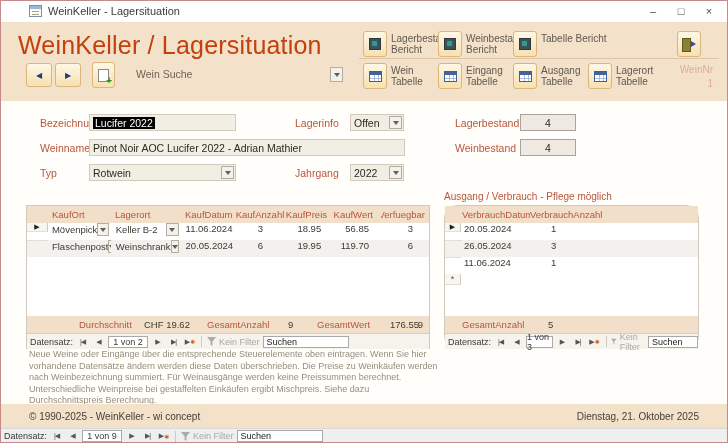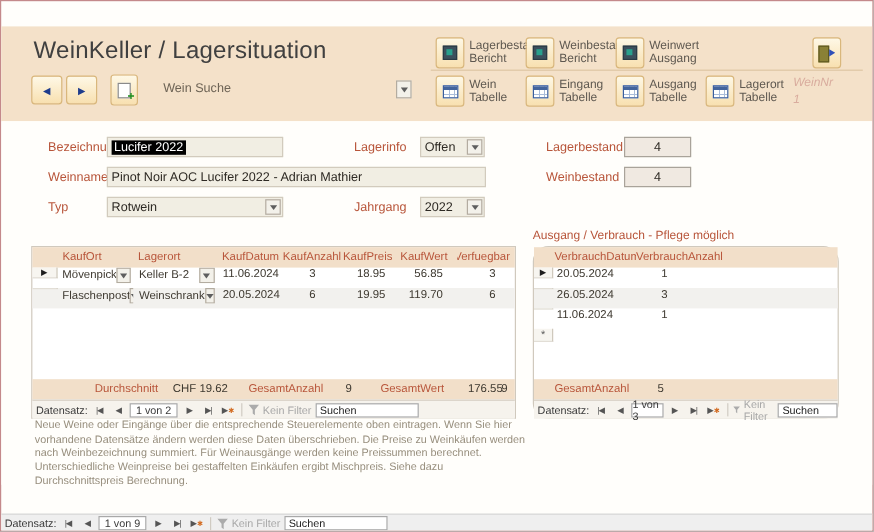--- a/index.html
+++ b/index.html
@@ -8,21 +8,21 @@
   
   .titlebar{position:absolute;left:0;top:0;right:0;height:21px;background:#FFFFFF;border-bottom:1px solid #D9A8A9;}
   .win-icon{position:absolute;left:28px;top:4px;width:13px;height:12px;border:1px solid #7B90AE;background:#FDFDF8;box-sizing:border-box;}
   .win-icon::before{content:'';position:absolute;left:0;top:0;right:0;height:3px;background:#9DB5D6;}
   .win-icon::after{content:'';position:absolute;left:2px;top:5px;width:7px;height:1px;background:#B0A080;box-shadow:0 3px 0 #B0A080;}
   .win-title{position:absolute;left:47px;top:4px;font-size:11px;color:#3C3C3C;}
   .win-controls{position:absolute;right:4px;top:0;display:flex;height:20px;}
   .win-ctl{width:28px;height:20px;display:flex;align-items:center;justify-content:center;font-size:11px;color:#4A4A4A;cursor:default;}
   
   .band{position:absolute;left:0;top:21px;right:0;height:79px;background:#F4E1C9;}
-  .page-title{position:absolute;left:27px;top:9px;font-size:20px;font-weight:400;color:#404040;letter-spacing:.2px;}
+  .page-title{position:absolute;left:17px;top:9px;font-size:25px;font-weight:400;color:#c2410c;letter-spacing:.2px;}
   .band-divider{position:absolute;left:358px;right:8px;top:36px;height:1px;background:#DEC6A4;}
   
   .cmdbtn{position:absolute;width:24px;height:26px;box-sizing:border-box;border:1px solid #D9B77C;border-radius:3px;
     background:linear-gradient(#FEF8E6,#F8E0B0);display:flex;align-items:center;justify-content:center;cursor:pointer;}
   .btnlabel{position:absolute;font-size:10px;line-height:11px;color:#5E5850;}
   .ic-report{width:12px;height:12px;background:#3C505C;border:1px solid #2A3A44;position:relative;box-sizing:border-box;}
   .ic-report::after{content:'';position:absolute;left:2px;top:2px;width:5px;height:5px;background:#2AA08C;}
   .ic-table{width:13px;height:11px;border:1px solid #3B5FA0;box-sizing:border-box;background-color:#fff;
     background-image:linear-gradient(#44659C 0 3px,transparent 3px),
       linear-gradient(to right,transparent 0 4px,#A9BCD9 4px 5px,transparent 5px 8px,#A9BCD9 8px 9px,transparent 9px),
@@ -30,21 +30,21 @@
   .ic-exit{width:14px;height:13px;position:relative;}
   .ic-exit::before{content:'';position:absolute;left:0;top:0;width:7px;height:12px;background:#8A8136;border:1px solid #5F5920;}
   .ic-exit::after{content:'';position:absolute;right:0;top:3px;width:0;height:0;
     border-top:3px solid transparent;border-bottom:3px solid transparent;border-left:5px solid #2F50B8;}
   .ic-newrec{width:11px;height:13px;background:#fff;border:1px solid #8A8A8A;position:relative;box-sizing:border-box;}
   .ic-newrec::after{content:'+';position:absolute;right:-4px;bottom:-5px;color:#1E8F1E;font-weight:bold;font-size:10px;}
   .navglyph{font-size:8px;color:#1E3C8C;}
   .chev{display:inline-block;width:0;height:0;border-left:3px solid transparent;border-right:3px solid transparent;border-top:4px solid #5E5E5E;}
   .combo-arrow{position:absolute;width:13px;height:15px;background:#F3F1EA;border:1px solid #B3ACA0;box-sizing:border-box;
     display:flex;align-items:center;justify-content:center;cursor:pointer;}
-  .weinnr{position:absolute;left:660px;top:42px;width:52px;font-size:10px;color:#D9AC9E;font-style:italic;}
+  .weinnr{position:absolute;left:660px;top:42px;width:52px;text-align:right;font-size:10px;color:#D9AC9E;}
   .weinnr .val{display:block;margin-top:3px;}
   
   .form-area{position:absolute;left:0;top:100px;right:0;height:303px;background:#FFFEFB;}
   .flabel{position:absolute;font-size:10.5px;color:#B8553A;padding-left:11px;}
   .input{position:absolute;height:17px;box-sizing:border-box;background:#F1EEE3;border:1px solid #D2CBBD;
     font-size:10.5px;color:#2E2A24;display:flex;align-items:center;padding:0 3px;}
   .sel-text{background:#000;color:#fff;padding:0 2px;}
   .combo .catext{flex:1;}
   .combo .ca{width:13px;height:13px;margin-right:-2px;background:#F3F1EA;border:1px solid #B3ACA0;box-sizing:border-box;
     display:flex;align-items:center;justify-content:center;cursor:pointer;}
@@ -79,39 +79,48 @@
   .notes{position:absolute;font-size:9px;line-height:11.6px;color:#978E7D;}
   
   .footerband{position:absolute;left:0;top:403px;right:0;height:24px;background:#F4E1C9;font-size:10px;color:#45403A;}
   .mainnav{position:absolute;left:0;top:427px;right:0;height:15px;background:#EFEFEF;border-top:1px solid #D8D8D8;}
 </style>
 </head>
 <body>
 
 <div class="window">
 
+  <div class="titlebar">
+    <span class="win-icon"></span>
+    <span class="win-title">WeinKeller - Lagersituation</span>
+    <span class="win-controls">
+      <span class="win-ctl">–</span>
+      <span class="win-ctl">□</span>
+      <span class="win-ctl">×</span>
+    </span>
+  </div>
 
   <div class="band">
     <div class="page-title">WeinKeller / Lagersituation</div>
     <div class="band-divider"></div>
 
     <div class="cmdbtn" style="left:362px;top:9px;">
       <span class="ic-report"></span>
       </div>
     <span class="btnlabel" style="left:390px;top:11px;width:68px;">Lagerbestand Bericht</span>
 
     <div class="cmdbtn" style="left:437px;top:9px;">
       <span class="ic-report"></span>
       </div>
     <span class="btnlabel" style="left:465px;top:11px;width:68px;">Weinbestand Bericht</span>
 
     <div class="cmdbtn" style="left:512px;top:9px;">
       <span class="ic-report"></span>
       </div>
-    <span class="btnlabel" style="left:540px;top:11px;width:68px;">Weinwert Ausgang</span>
+    <span class="btnlabel" style="left:540px;top:11px;width:68px;">Tabelle Bericht</span>
 
     <div class="cmdbtn" style="left:676px;top:9px;">
       <span class="ic-exit"></span>
       </div>
 
     <div class="cmdbtn" style="left:25px;top:41px;width:26px;height:24px;">
       <span class="navglyph">◀</span>
       </div>
     <div class="cmdbtn" style="left:54px;top:41px;width:26px;height:24px;">
       <span class="navglyph">▶</span>
@@ -339,20 +348,24 @@
             </svg>
           <span>Kein Filter</span>
           </span>
         <input class="rn-search" style="width: 50px;" value="Suchen">
       </div>
     </div>
 
     <div class="notes" style="left:28px;top:248px;width:412px;">Neue Weine oder Eingänge über die entsprechende Steuerelemente oben eintragen. Wenn Sie hier vorhandene Datensätze ändern werden diese Daten überschrieben. Die Preise zu Weinkäufen werden nach Weinbezeichnung summiert. Für Weinausgänge werden keine Preissummen berechnet. Unterschiedliche Weinpreise bei gestaffelten Einkäufen ergibt Mischpreis. Siehe dazu Durchschnittspreis Berechnung.</div>
   </div>
 
+  <div class="footerband">
+    <span style="position:absolute;left:28px;top:7px;">© 1990-2025 - WeinKeller - wi concept</span>
+    <span style="position:absolute;right:28px;top:7px;">Dienstag, 21. Oktober 2025</span>
+  </div>
 
   <div class="mainnav recnav" style="border-top:1px solid #D8D8D8;background:#EFEFEF;">
     <span>Datensatz:</span>
     <span class="rn-btn">|◀</span>
     <span class="rn-btn">◀</span>
     <span class="rn-pos">1 von 9</span>
     <span class="rn-btn">▶</span>
     <span class="rn-btn">▶|</span>
     <span class="rn-btn">
         <span>▶</span>

